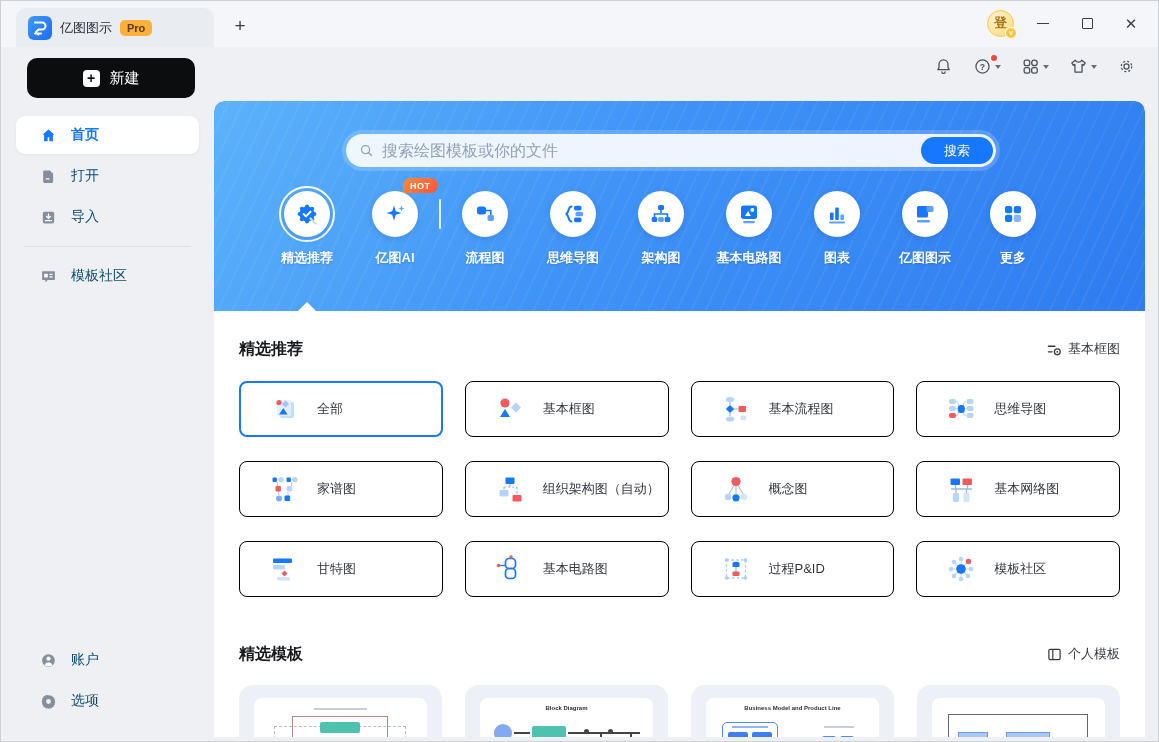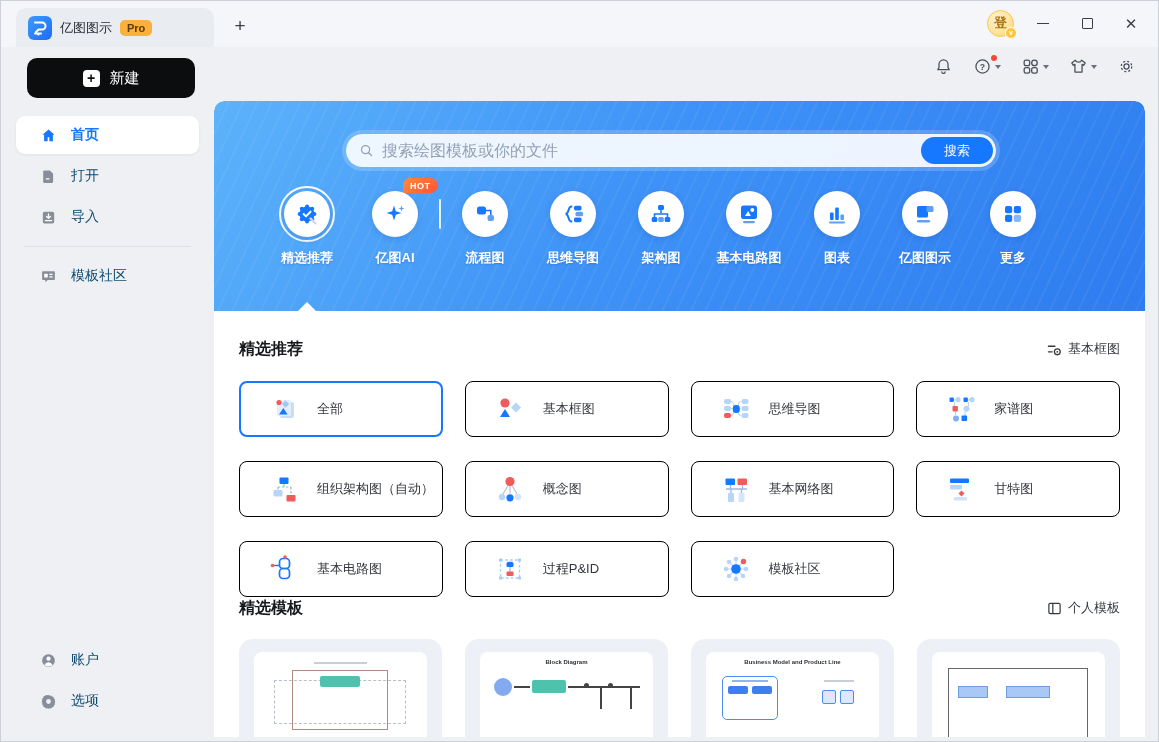--- a/index.html
+++ b/index.html
@@ -98,21 +98,21 @@
   .section-title { font-size:16px; font-weight:bold; color:#17191c; }
   .section-link { display:flex; align-items:center; gap:6px; font-size:13px; color:#34383f; cursor:pointer; }
   .head-featured { margin-top:27px; }
   .cards-grid { margin-top:21px; display:grid; grid-template-columns:repeat(4,1fr);
     gap:24px 22px; }
   .tcard { height:56px; border:1px solid #000000; border-radius:8px; background:#fff;
     display:flex; align-items:center; gap:17px; padding-left:28px; cursor:pointer; }
   .tcard.selected { border:2px solid #1677ff; padding-left:27px; }
   .tcard .label { font-size:13px; color:#33373d; }
   .tcard svg { flex:none; }
-  .head-templates { }
+  .head-templates { margin-top:46px; }
   .thumbs-grid { margin-top:20px; display:grid; grid-template-columns:repeat(4,1fr); gap:23px; }
   .thumb { height:130px; background:#edf0f6; border-radius:14px; padding:13px 15px 0; cursor:pointer; }
   .thumb-inner { position:relative; height:100%; background:#fff; border-radius:8px 8px 0 0; overflow:hidden; }
   .mini-title { position:absolute; top:7px; left:0; right:0; text-align:center;
     font-size:6px; font-weight:bold; color:#2c3036; }
   .mini-line { position:absolute; background:#c9ced6; }
   .abs { position:absolute; }
 </style>
 </head>
 <body>
@@ -422,20 +422,31 @@
         <div class="tcard">
           <svg width="32" height="32" viewBox="0 0 32 32">
               <circle cx="11" cy="10" r="4.6" fill="#f05b5b"></circle>
               <path d="m22 9.5 5 5-5 5-5-5z" fill="#b7d5fa"></path>
               <path d="m6 24 5-8 5 8z" fill="#1677ff"></path>
             </svg>
           <span class="label">基本框图</span>
         </div>
         <div class="tcard">
           <svg width="32" height="32" viewBox="0 0 32 32">
+              <path d="M10 9v3M10 20v3M14 16h4" stroke="#9db8d8" stroke-width="1.2" fill="none"></path>
+              <ellipse cx="10" cy="6.5" rx="4.2" ry="2.6" fill="#b7d5fa"></ellipse>
+              <path d="m10 12 4.2 4-4.2 4-4.2-4z" fill="#1677ff"></path>
+              <rect x="18.5" y="13" width="7.5" height="6" rx="1" fill="#f05b5b"></rect>
+              <ellipse cx="10" cy="26" rx="4.2" ry="2.6" fill="#b7d5fa"></ellipse>
+              <rect x="20.5" y="22.5" width="5.5" height="4.4" rx="1" fill="#cfe3fb"></rect>
+            </svg>
+          <span class="label">基本流程图</span>
+        </div>
+        <div class="tcard">
+          <svg width="32" height="32" viewBox="0 0 32 32">
               <path d="M11 8.5c4 0 2 7.5 5 7.5M11 15.5h3M11 22.5c4 0 2-6.5 5-6.5M21 8.5c-4 0-2 7.5-4 7.5M21 15.5h-3M21 22.5c-4 0-2-6.5-4-6.5" stroke="#c4d8f2" stroke-width="1.2" fill="none"></path>
               <rect x="4" y="6" width="7" height="5" rx="2" fill="#b7d5fa"></rect>
               <rect x="4" y="13" width="7" height="5" rx="2" fill="#b7d5fa"></rect>
               <rect x="4" y="20" width="7" height="5" rx="2" fill="#f05b5b"></rect>
               <rect x="12.8" y="12" width="7" height="8" rx="3.2" fill="#1677ff"></rect>
               <rect x="21.5" y="6" width="7" height="5" rx="2" fill="#b7d5fa"></rect>
               <rect x="21.5" y="13" width="7" height="5" rx="2" fill="#b7d5fa"></rect>
               <rect x="21.5" y="20" width="7" height="5" rx="2" fill="#b7d5fa"></rect>
             </svg>
           <span class="label">思维导图</span>

